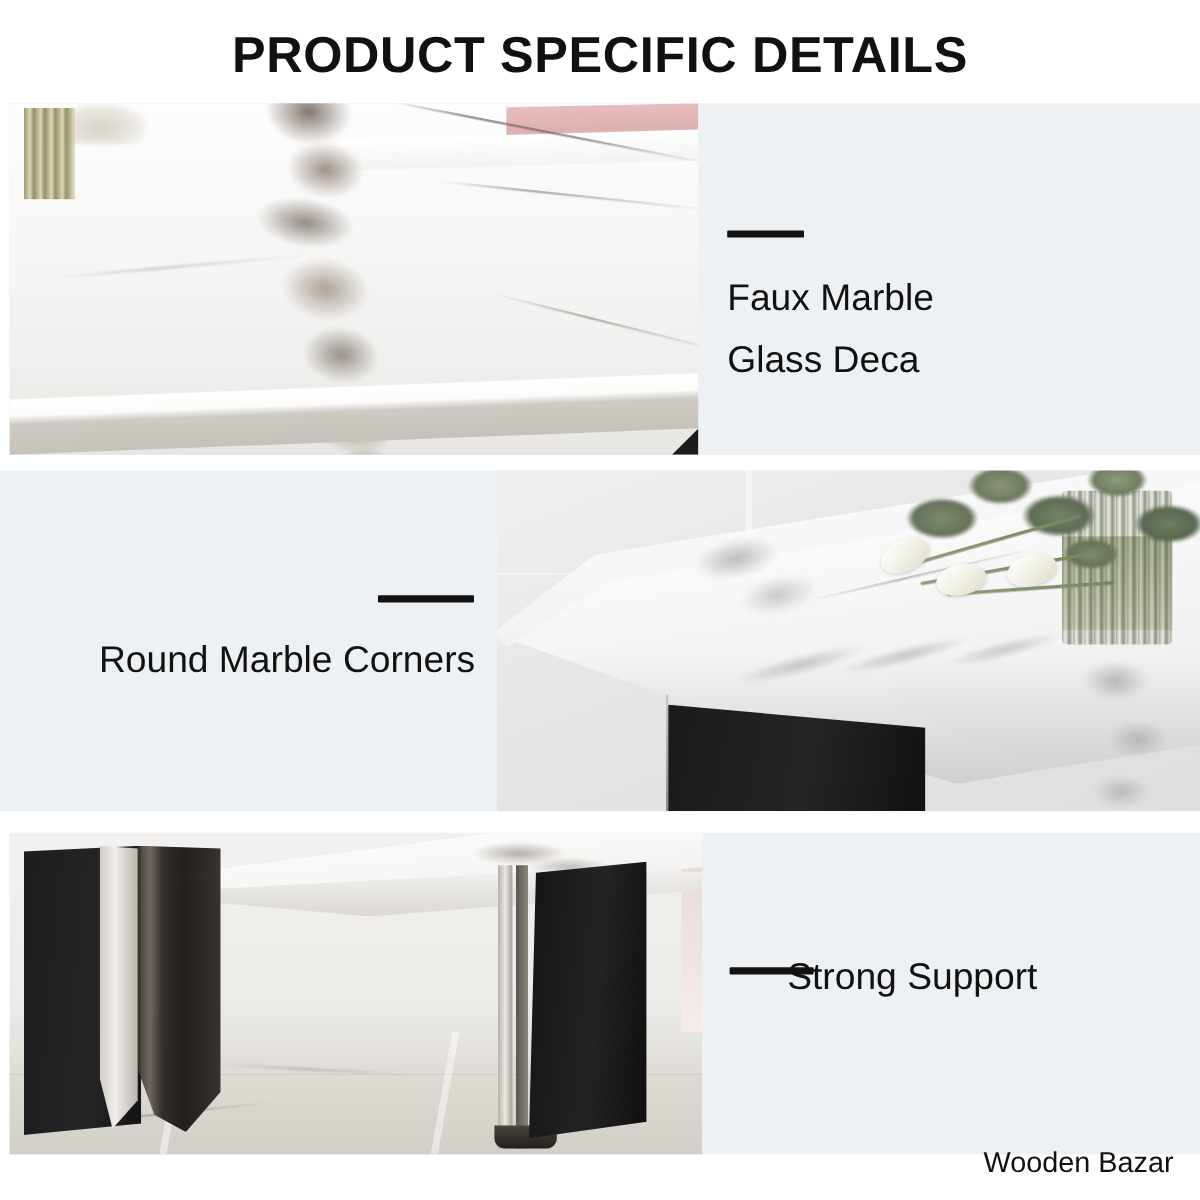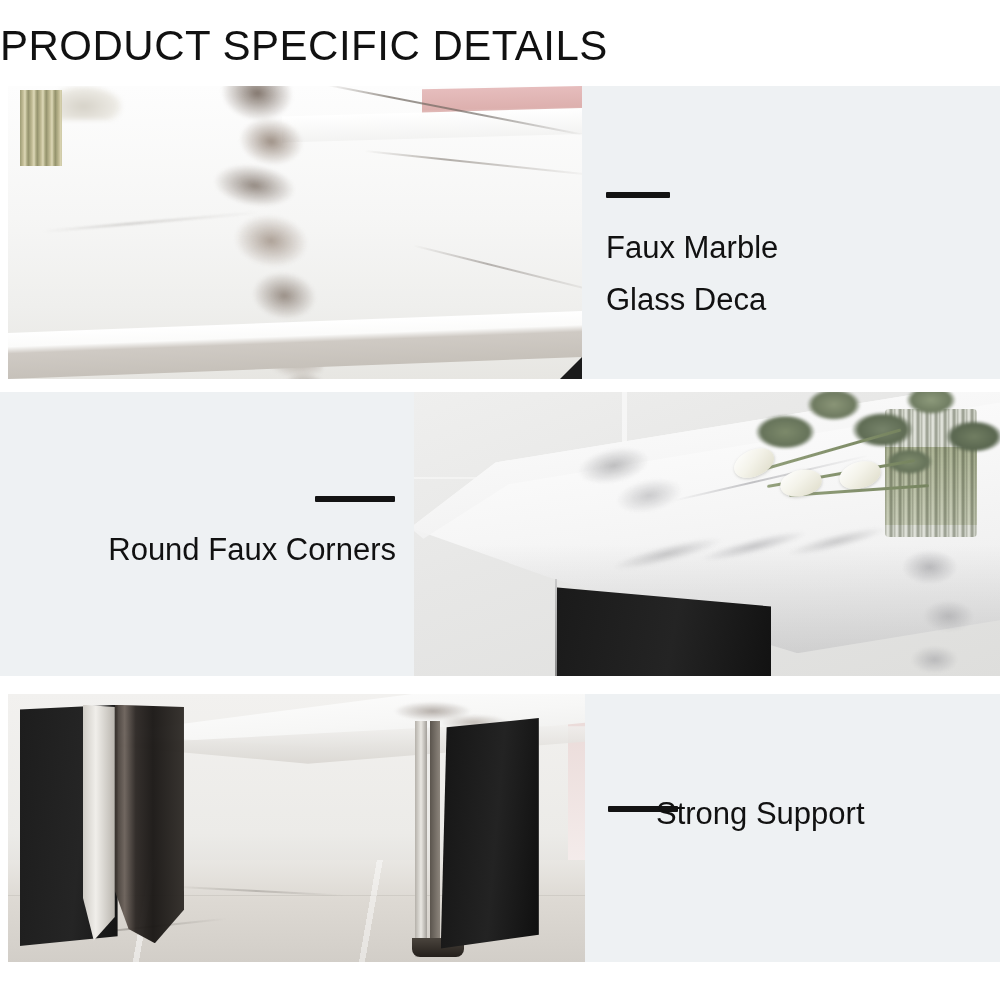--- a/index.html
+++ b/index.html
@@ -9,24 +9,25 @@
     background:#ffffff;
     font-family:"Liberation Sans","DejaVu Sans",sans-serif;
     overflow:hidden;
     position:relative;
   }
   .page{position:relative;width:1000px;height:1000px;background:#fff;}
 
   
   .title{
     position:absolute;left:0;top:22px;width:1000px;
+    text-align:center;
     font-size:42px;
     letter-spacing:0.5px;
     color:#111;
-    font-weight:400;
+    font-weight:700;
     white-space:nowrap;
   }
 
   
   .block{position:absolute;}
   .caption-pane{
     position:absolute;
     background:#eef1f3;
   }
   .dash{
@@ -378,21 +379,21 @@
       <div class="p2-stem" style="left:58%;top:20%;width:150px;transform:rotate(-16deg);"></div>
       <div class="p2-stem" style="left:60%;top:28%;width:150px;transform:rotate(-10deg);"></div>
       <div class="p2-stem" style="left:64%;top:34%;width:140px;transform:rotate(-4deg);"></div>
       <div class="p2-bud" style="left:54.5%;top:20.5%;transform:rotate(-24deg);"></div>
       <div class="p2-bud" style="left:62.5%;top:27.5%;transform:rotate(-12deg);"></div>
       <div class="p2-bud" style="left:72.5%;top:24.5%;transform:rotate(-16deg);"></div>
     </div>
 
     <div class="dash" style="left:315px;top:496px;width:80px;"></div>
 
-    <div class="caption" style="left:0px;top:524px;width:396px;text-align:right;">Round Faux Corners</div>
+    <div class="caption" style="left:0px;top:524px;width:396px;text-align:right;">Round Marble Corners</div>
   </div>
 
   <div class="block">
 
     <div class="caption-pane" style="left:585px;top:694px;width:415px;height:268px;"></div>
 
     <div class="photo" id="photo3">
       <div class="p3-wall"></div>
       <div class="p3-rightwall"></div>
       <div class="p3-floor"></div>
@@ -409,14 +410,15 @@
       <div class="p3-legR-chrome2"></div>
       <div class="p3-legR-foot"></div>
       <div class="p3-legR"></div>
     </div>
 
     <div class="dash" style="left:608px;top:806px;width:70px;"></div>
 
     <div class="caption" style="left:608px;top:788px;width:380px;margin-left:48px;">Strong Support</div>
   </div>
 
+  <div class="watermark">Wooden Bazar</div>
 
 </div>
 
 </body></html>

